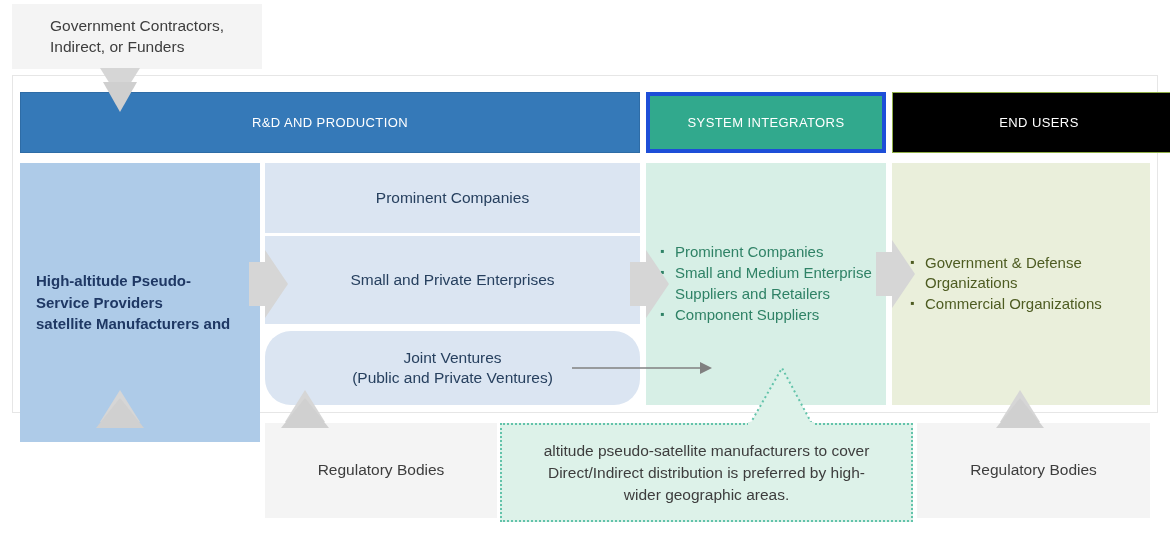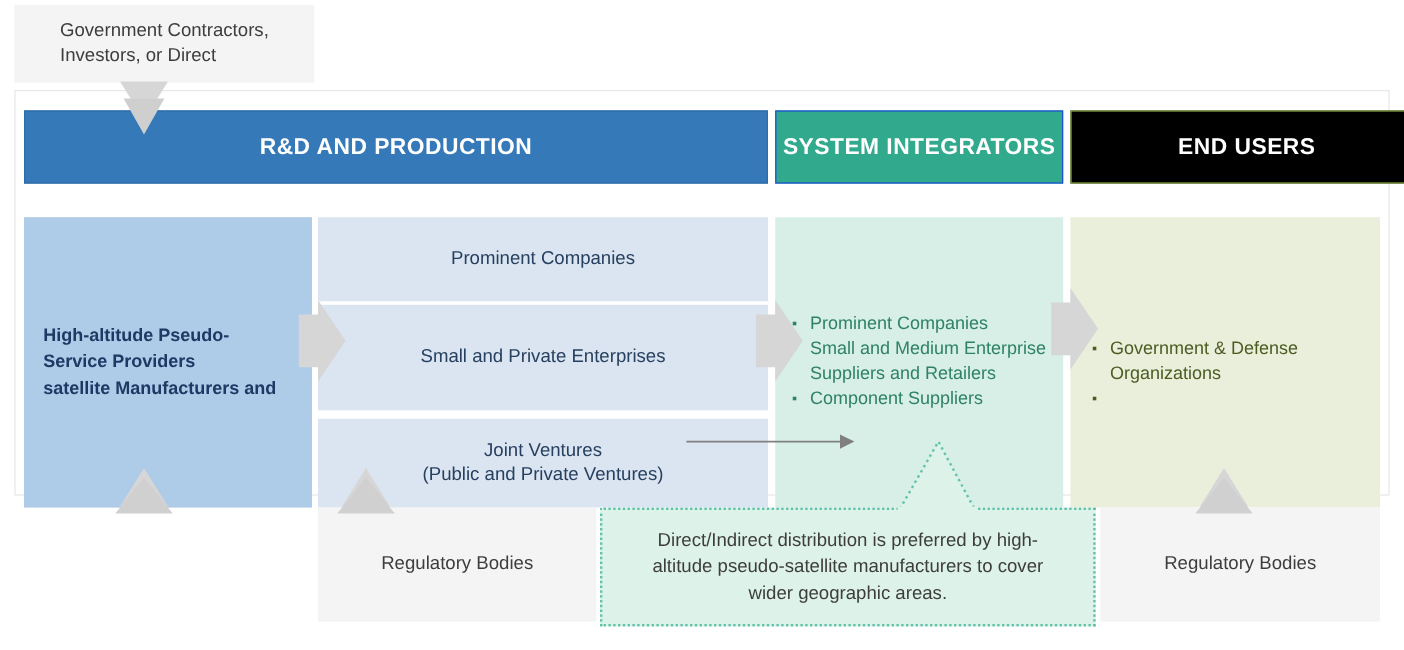--- a/index.html
+++ b/index.html
@@ -24,44 +24,44 @@
   
   .frame{
     position:absolute;left:12px;top:75px;width:1146px;height:338px;
     background:#ffffff;border:1px solid #e6e6e6;box-sizing:border-box;
   }
 
   
   .hdr{
     position:absolute;height:61px;
     display:flex;align-items:center;justify-content:center;
-    color:#ffffff;font-weight:bold;font-size:19px;letter-spacing:.4px;
+    color:#ffffff;font-weight:normal;font-size:13px;letter-spacing:.4px;
     box-sizing:border-box;
   }
   .hdr-rd{left:20px;top:92px;width:620px;background:#3579b8;border:1px solid #2e6ca6;}
-  .hdr-si{left:646px;top:92px;width:240px;background:#31a98d;border:1px solid #1d4ed8;}
+  .hdr-si{left:646px;top:92px;width:240px;background:#31a98d;border:4px solid #1d4ed8;}
   .hdr-eu{left:892px;top:92px;width:294px;background:#000000;border:1px solid #8fae45;}
 
   
-  .panel{position:absolute;box-sizing:border-box;margin-top:18px;}
+  .panel{position:absolute;box-sizing:border-box;}
 
   .p-left{
-    left:20px;top:163px;width:240px;height:242px;background:#aecbe8;
+    left:20px;top:163px;width:240px;height:279px;background:#aecbe8;
     display:flex;align-items:center;padding:12px 16px;
     font-weight:bold;font-size:15px;line-height:1.45;color:#1f3864;
   }
 
   .p-mid{
     left:265px;width:375px;background:#dbe5f2;
     display:flex;align-items:center;justify-content:center;text-align:center;
     font-size:15.5px;color:#27405f;line-height:1.3;
   }
   .p-mid-1{top:163px;height:70px;}
   .p-mid-2{top:236px;height:88px;}
-  .p-mid-3{top:331px;height:74px;}
+  .p-mid-3{top:331px;height:74px;border-radius:26px;}
 
   .p-si{
     left:646px;top:163px;width:240px;height:242px;background:#d7efe6;
     display:flex;align-items:center;padding:0 8px 0 14px;
   }
   .p-eu{
     left:892px;top:163px;width:258px;height:242px;background:#eaefdb;
     display:flex;align-items:center;padding:0 10px 0 18px;
   }
 
@@ -95,21 +95,21 @@
   .deco{position:absolute;left:0;top:0;width:1170px;height:542px;pointer-events:none;}
 </style>
 </head>
 <body>
 
 <div class="canvas">
 
   <div class="top-box">
     <div>
       <div>Government Contractors,</div>
-      <div>Investors, or Direct</div>
+      <div>Indirect, or Funders</div>
     </div>
   </div>
 
   <div class="frame"></div>
 
   <div class="hdr hdr-rd">R&amp;D AND PRODUCTION</div>
   <div class="hdr hdr-si">SYSTEM INTEGRATORS</div>
   <div class="hdr hdr-eu">END USERS</div>
 
   <div class="panel p-left">
@@ -147,31 +147,32 @@
   </div>
 
   <div class="panel p-eu">
     <ul class="blist eu-text">
       <li>
         <span class="bul">▪</span>
         <span>Government &amp; Defense Organizations</span>
       </li>
       <li>
         <span class="bul">▪</span>
+        <span>Commercial Organizations</span>
       </li>
     </ul>
   </div>
 
   <div class="bot bot-2">Regulatory Bodies</div>
   <div class="bot bot-3">Regulatory Bodies</div>
 
   <div class="callout">
     <div>
+      <div>altitude pseudo-satellite manufacturers to cover</div>
       <div>Direct/Indirect distribution is preferred by high-</div>
-      <div>altitude pseudo-satellite manufacturers to cover</div>
       <div>wider geographic areas.</div>
     </div>
   </div>
 
   <svg class="deco" viewBox="0 0 1170 542">
 
     <g>
       <polygon points="100,68 140,68 120,100" fill="#d6d6d6"></polygon>
       <polygon points="103,82 137,82 120,112" fill="#cfcfcf"></polygon>
     </g>

